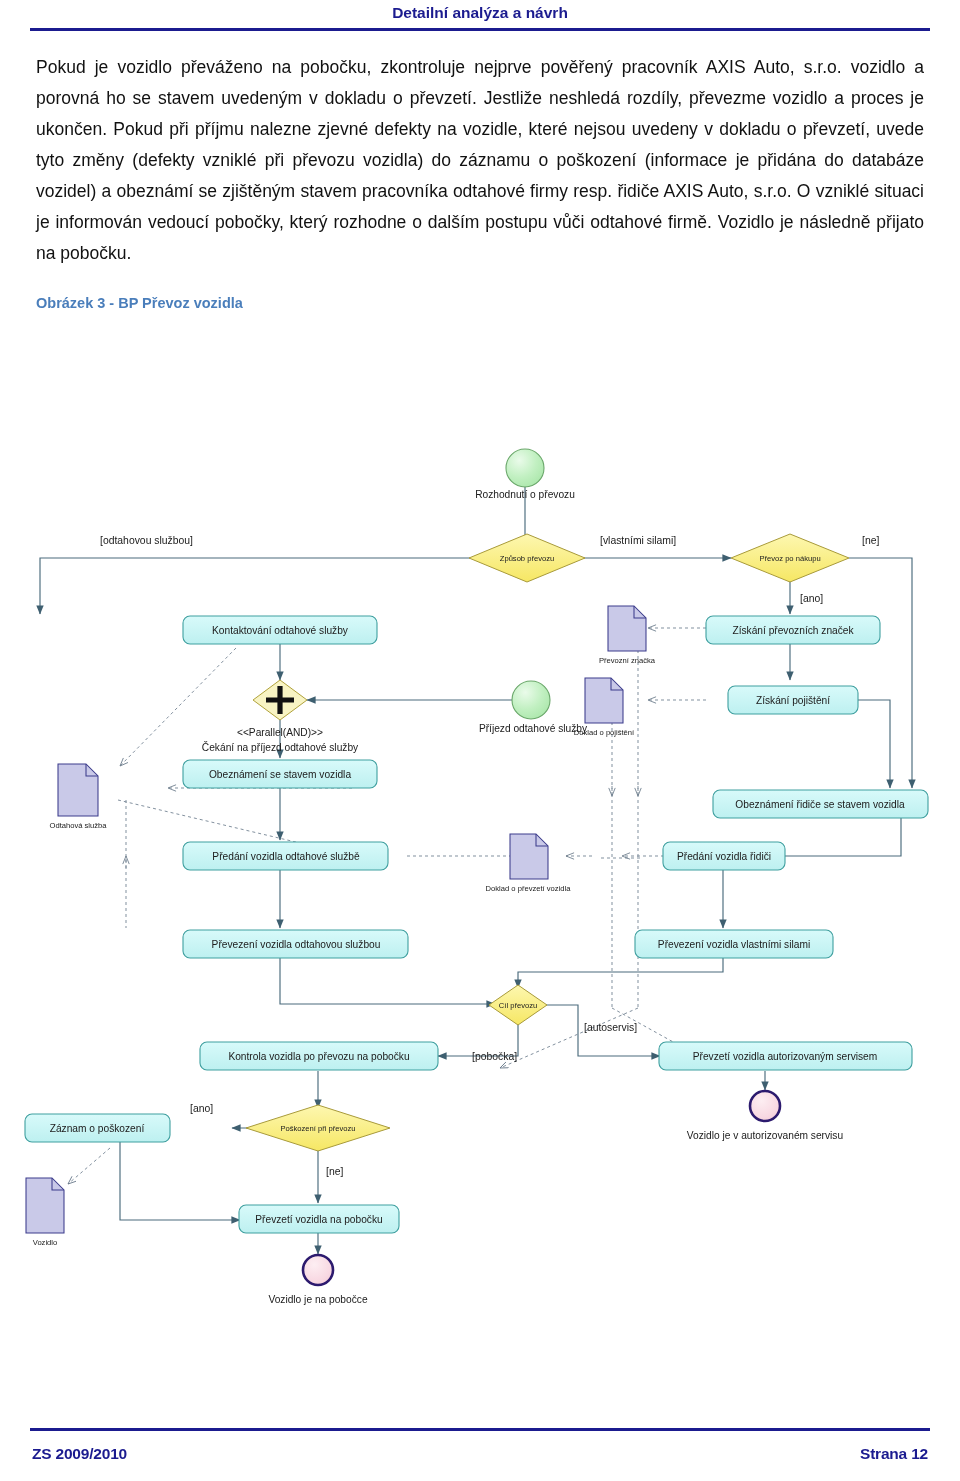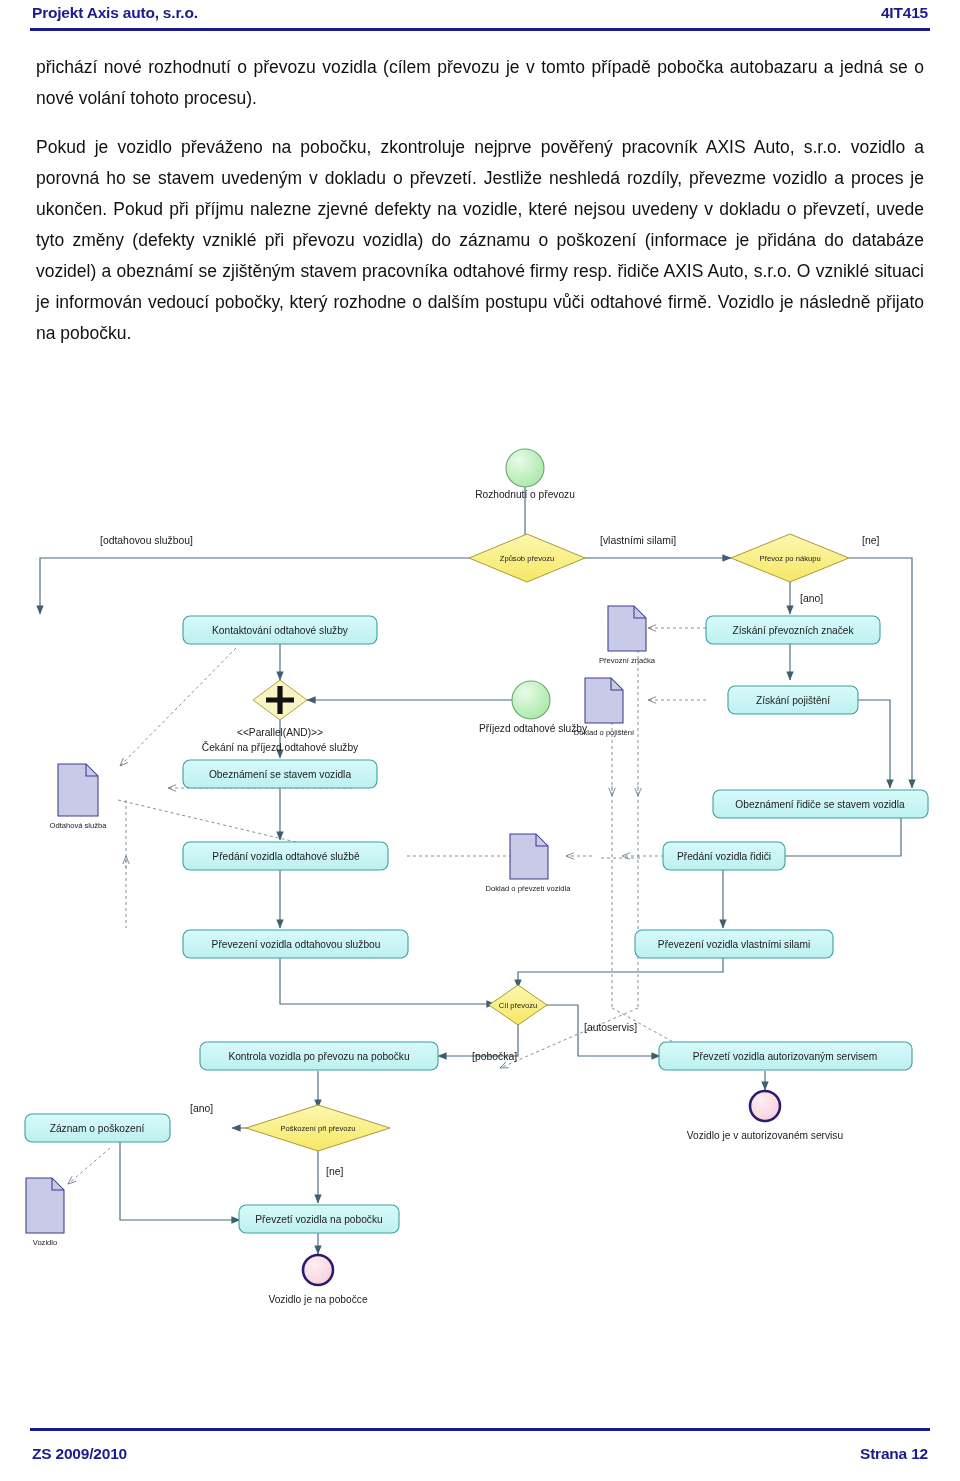--- a/index.html
+++ b/index.html
@@ -64,30 +64,27 @@
   
   .nlabel { font-family:"Liberation Sans", sans-serif; font-size:10.2px; fill:#202020; }
   .glabel { font-family:"Liberation Sans", sans-serif; font-size:10.4px; fill:#202020; }
   .dlabel { font-family:"Liberation Sans", sans-serif; font-size:7.6px; fill:#202020; }
   .gwlabel { font-family:"Liberation Sans", sans-serif; font-size:7.6px; fill:#202020; }
 </style>
 </head>
 <body>
 
 <div class="page-head">
-  <div class="row">
-    <span>Projekt Axis auto, s.r.o.</span>
-    <span>4IT415</span>
-  </div>
+  <div class="mid">Detailní analýza a návrh</div>
   <div class="rule-top"></div>
 </div>
 
 <div class="content">
-  <p class="para">přichází nové rozhodnutí o převozu vozidla (cílem převozu je v tomto případě pobočka autobazaru a jedná se o nové volání tohoto procesu).</p>
   <p class="para">Pokud je vozidlo převáženo na pobočku, zkontroluje nejprve pověřený pracovník AXIS Auto, s.r.o. vozidlo a porovná ho se stavem uvedeným v dokladu o převzetí. Jestliže neshledá rozdíly, převezme vozidlo a proces je ukončen. Pokud při příjmu nalezne zjevné defekty na vozidle, které nejsou uvedeny v dokladu o převzetí, uvede tyto změny (defekty vzniklé při převozu vozidla) do záznamu o poškození (informace je přidána do databáze vozidel) a obeznámí se zjištěným stavem pracovníka odtahové firmy resp. řidiče AXIS Auto, s.r.o. O vzniklé situaci je informován vedoucí pobočky, který rozhodne o dalším postupu vůči odtahové firmě. Vozidlo je následně přijato na pobočku.</p>
+  <p class="fig-caption">Obrázek 3 - BP Převoz vozidla</p>
 </div>
 
 <div class="figure">
 <svg width="960" height="880" viewBox="0 0 960 880" xmlns="http://www.w3.org/2000/svg">
   <defs>
     <radialGradient id="gStart" cx="35%" cy="30%" r="80%">
       <stop offset="0%" stop-color="#eafbea"></stop>
       <stop offset="55%" stop-color="#c2f0c2"></stop>
       <stop offset="100%" stop-color="#a9e6a9"></stop>
     </radialGradient>

